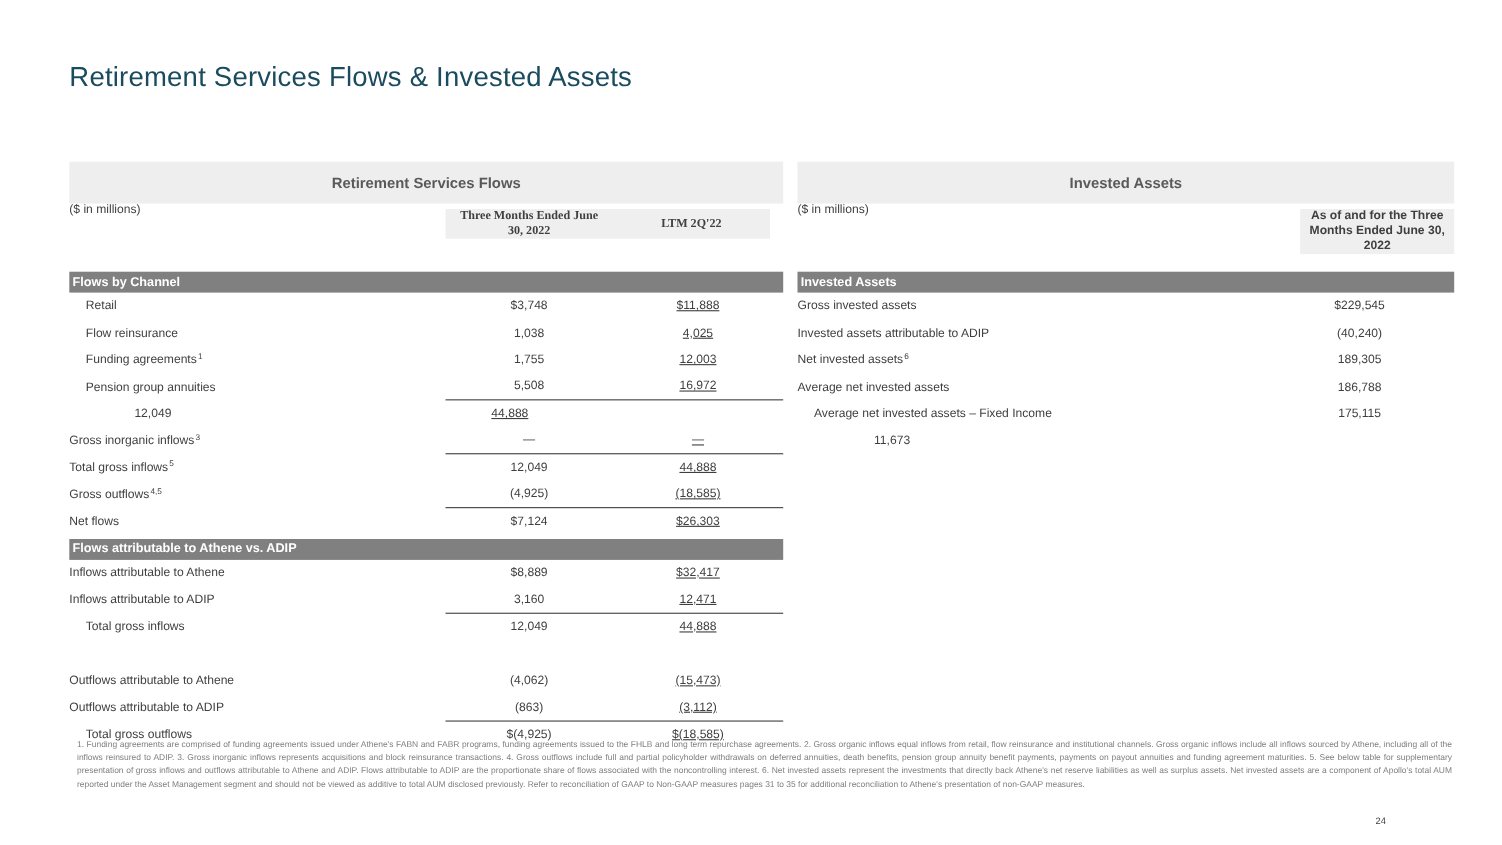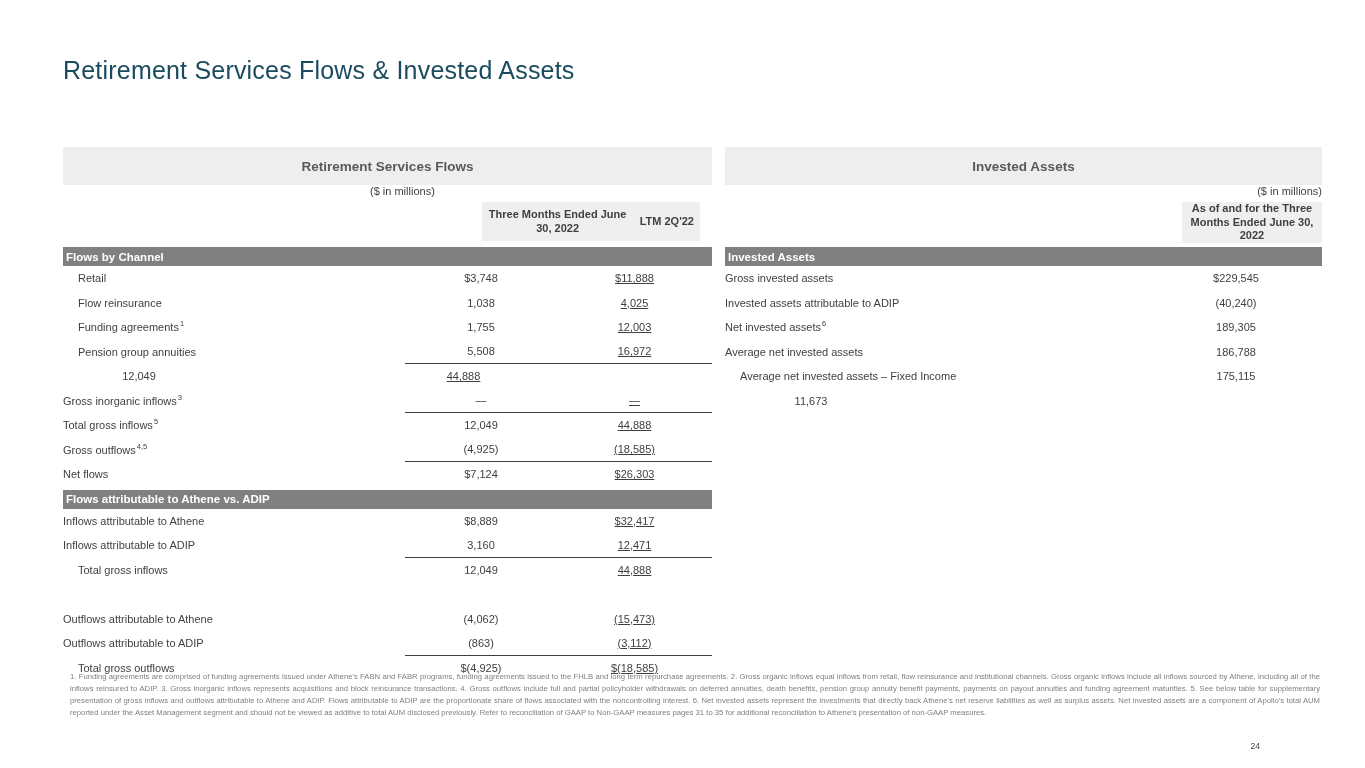--- a/index.html
+++ b/index.html
@@ -29,31 +29,31 @@
     height: 38px;
     background: #eeeeee;
     display: flex;
     align-items: center;
     justify-content: center;
     font-weight: bold;
     font-size: 13.5px;
     color: #595959;
   }
 
-  .hdr-row { display: flex; height: 59px; align-items: flex-end; flex-direction: column; }
+  .hdr-row { display: flex; height: 59px; align-items: flex-start; }
   .hdr-label { display: flex; align-items: center; font-size: 11px; color: #3f3f3f; }
   .panel-flows .hdr-label { width: 342px; flex: none; }
   .panel-invested .hdr-label { flex: 1; }
 
   .hdr-shade {
     display: flex;
     background: #efefef;
     margin: 5px 12px 3px 0;
   }
-  .panel-flows .hdr-shade { flex: 1; }
+  .panel-flows .hdr-shade { flex: 1; font-family: Liberation Serif, serif; }
   .panel-invested .hdr-shade { width: 140px; flex: none; margin-right: 0; }
 
   .hdr-cell {
     display: flex;
     align-items: center;
     justify-content: center;
     text-align: center;
     font-weight: bold;
     font-size: 11px;
     color: #3f3f3f;

